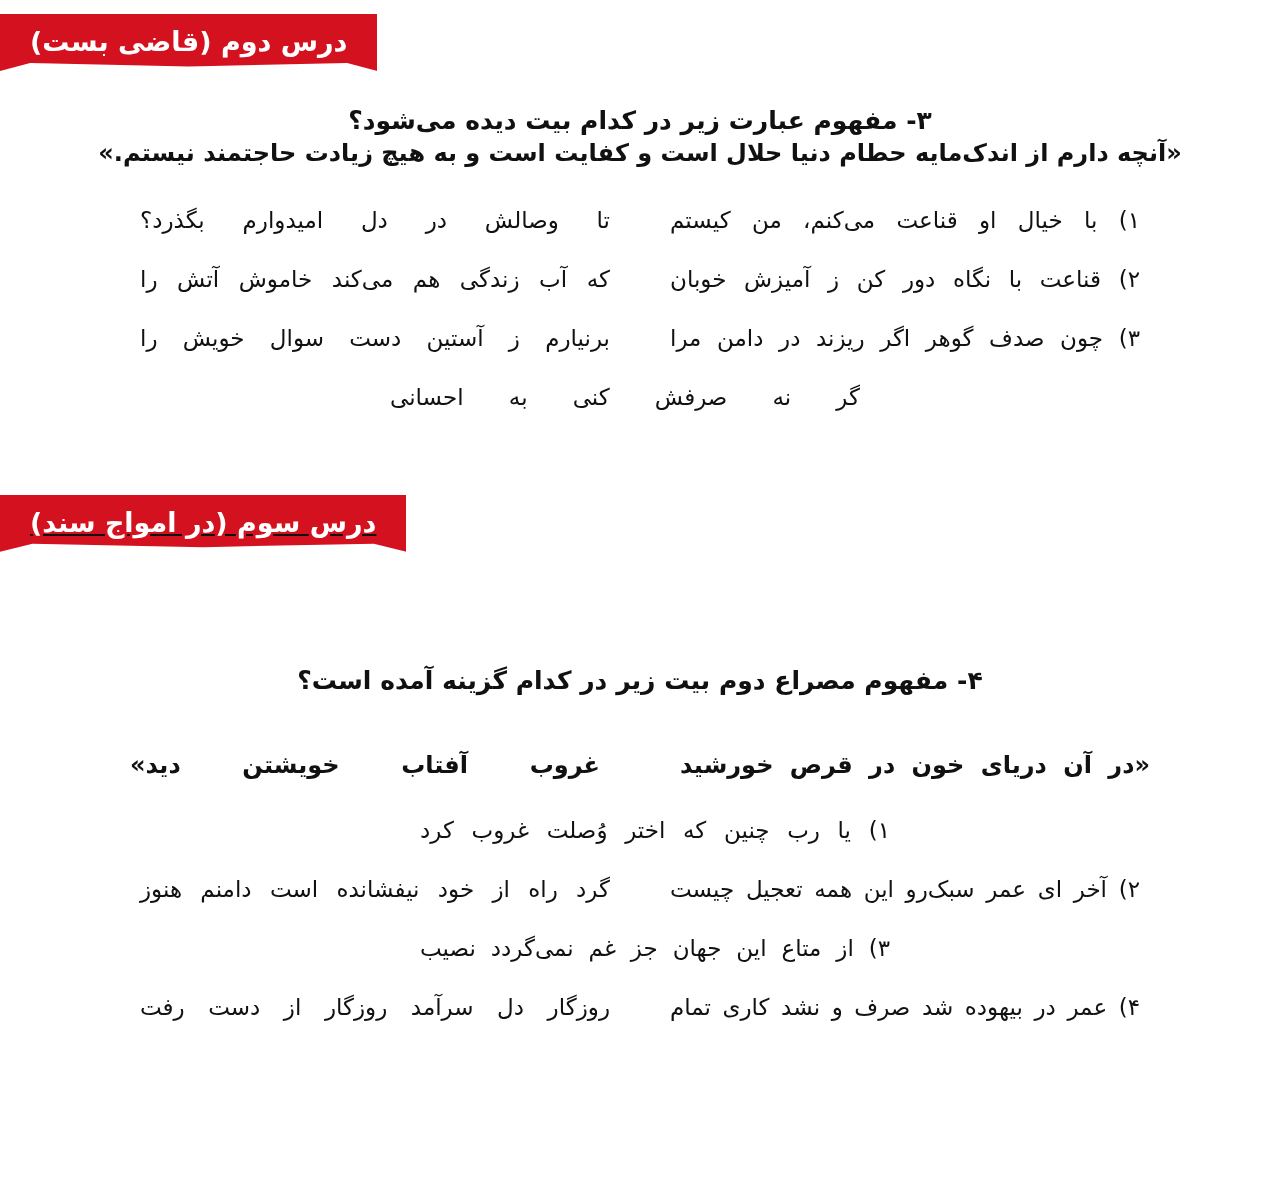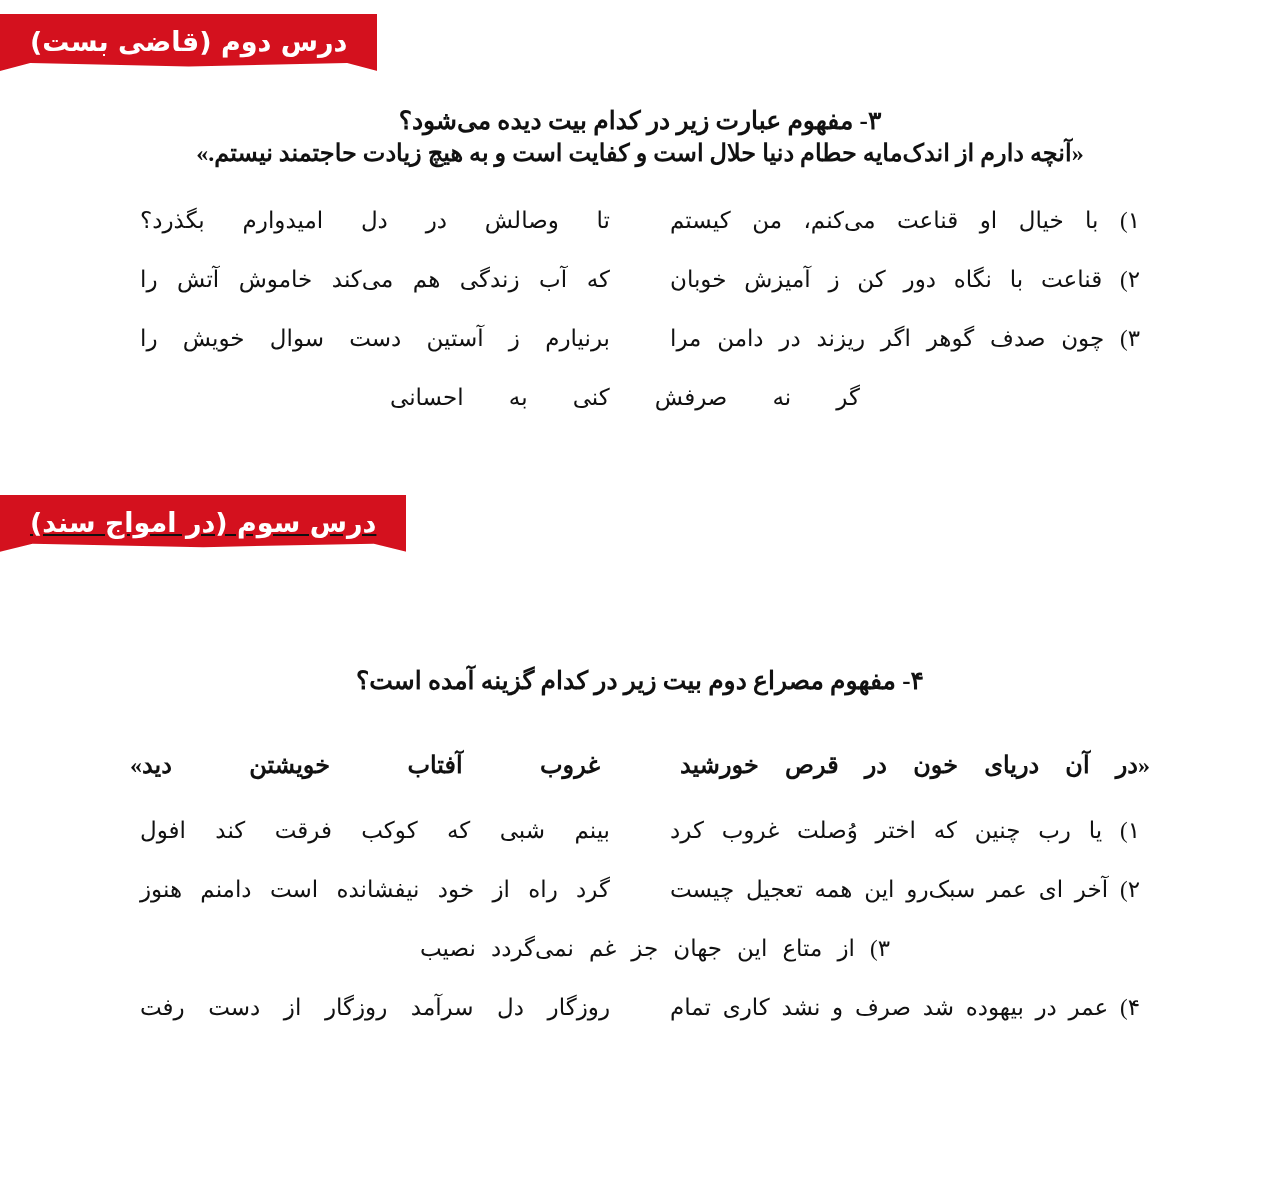--- a/index.html
+++ b/index.html
@@ -33,21 +33,21 @@
     line-height: 1;
     padding: 14px 30px 16px 30px;
     text-align: center;
     letter-spacing: 0;
     white-space: nowrap;
     -webkit-clip-path: polygon(0 0, 100% 0, 100% 100%, 92% 86%, 50% 92%, 8% 86%, 0 100%);
     clip-path: polygon(0 0, 100% 0, 100% 100%, 92% 86%, 50% 92%, 8% 86%, 0 100%);
   }
 
   
-  .question-block { width: 100%; font-family: Liberation Serif, serif; }
+  .question-block { width: 100%; }
 
   .q-stem {
     font-size: 25px;
     font-weight: bold;
     text-align: center;
     line-height: 1.3;
     padding: 0 60px;
     box-sizing: border-box;
   }
 
@@ -158,21 +158,20 @@
     <div class="hemi left">غروب آفتاب خویشتن دید»</div>
   </div>
 
   <div class="options" style="margin-top:40px;">
 
     <div class="opt-row" style="margin-bottom:36px;">
       <div class="opt-col right">
         <span class="opt-num">۱)</span>
         <span>یا رب چنین که اختر وُصلت غروب کرد</span>
       </div>
-      <div class="opt-col left">بینم شبی که کوکب فرقت کند افول</div>
     </div>
 
     <div class="opt-row" style="margin-bottom:36px;">
       <div class="opt-col right">
         <span class="opt-num">۲)</span>
         <span>آخر ای عمر سبک‌رو این همه تعجیل چیست</span>
       </div>
       <div class="opt-col left">گرد راه از خود نیفشانده است دامنم هنوز</div>
     </div>
 

